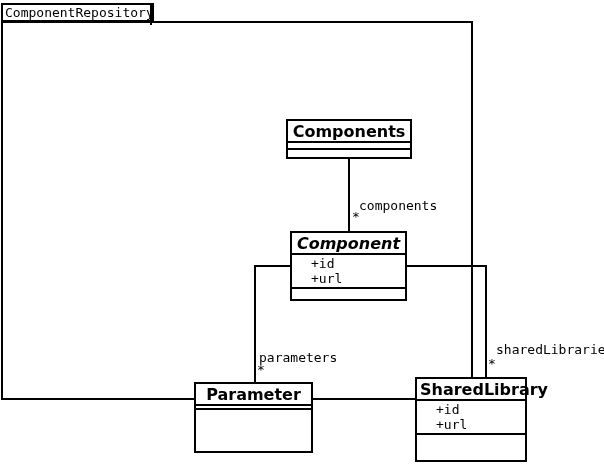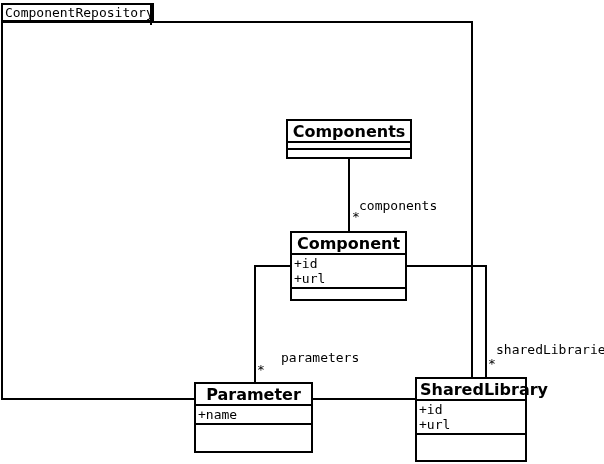--- a/index.html
+++ b/index.html
@@ -30,44 +30,44 @@
   }
   .uml-class{
     position:absolute;box-sizing:border-box;border:2px solid #000;
     background:#fff;z-index:3;display:flex;flex-direction:column;color:#000;
   }
   .uml-title{
     border-bottom:2px solid #000;
     font-family:"DejaVu Sans", sans-serif;font-weight:bold;font-size:16px;
     line-height:19px;text-align:center;padding:1px 3px 0 3px;white-space:nowrap;
   }
-  .uml-title.abstract{}
+  .uml-title.abstract{font-style:italic;}
   .uml-attrs{
     border-bottom:2px solid #000;
     font:13px "DejaVu Sans Mono", monospace;line-height:15px;
-    padding:1px 2px;white-space:nowrap;overflow:hidden;
+    padding:1px 19px;white-space:nowrap;overflow:hidden;
   }
   .uml-attrs.empty{padding:0;height:5px;}
   .uml-ops{flex:1;min-height:5px;}
 </style>
 </head>
 <body>
 
 <div class="frame" style="left:1px;top:21px;width:472px;height:379px;"></div>
 
 <div class="tab" style="left:1px;top:3px;width:153px;height:19px;">ComponentRepository</div>
 <div class="caret" style="left:150px;top:4px;height:21px;"></div>
 
 <div class="edge" style="left:348px;top:158px;width:2px;height:74px;"></div>
 <div class="edge-label" style="left:359px;top:198px;">components</div>
 <div class="edge-label" style="left:352px;top:209px;">*</div>
 
 <div class="edge" style="left:254px;top:265px;width:38px;height:2px;"></div>
 <div class="edge" style="left:254px;top:265px;width:2px;height:118px;"></div>
-<div class="edge-label" style="left:281px;top:350px;">parameters</div>
+<div class="edge-label" style="left:259px;top:350px;">parameters</div>
 <div class="edge-label" style="left:257px;top:362px;">*</div>
 
 <div class="edge" style="left:404px;top:265px;width:83px;height:2px;"></div>
 <div class="edge" style="left:485px;top:265px;width:2px;height:113px;"></div>
 <div class="edge-label" style="left:496px;top:342px;">sharedLibraries</div>
 <div class="edge-label" style="left:488px;top:356px;">*</div>
 
 <div class="uml-class" style="left:286px;top:119px;width:126px;height:40px;">
   <div class="uml-title">Components</div>
   <div class="uml-attrs empty"></div>
@@ -79,21 +79,20 @@
   <div class="uml-attrs">
     <div>+id</div>
     <div>+url</div>
   </div>
   <div class="uml-ops"></div>
 </div>
 
 <div class="uml-class" style="left:194px;top:382px;width:119px;height:71px;justify-content:center;">
   <div class="uml-title">Parameter</div>
   <div class="uml-attrs">
-    <div>+name</div>
   </div>
   <div class="uml-ops"></div>
 </div>
 
 <div class="uml-class" style="left:415px;top:377px;width:112px;height:85px;">
   <div class="uml-title">SharedLibrary</div>
   <div class="uml-attrs">
     <div>+id</div>
     <div>+url</div>
   </div>

